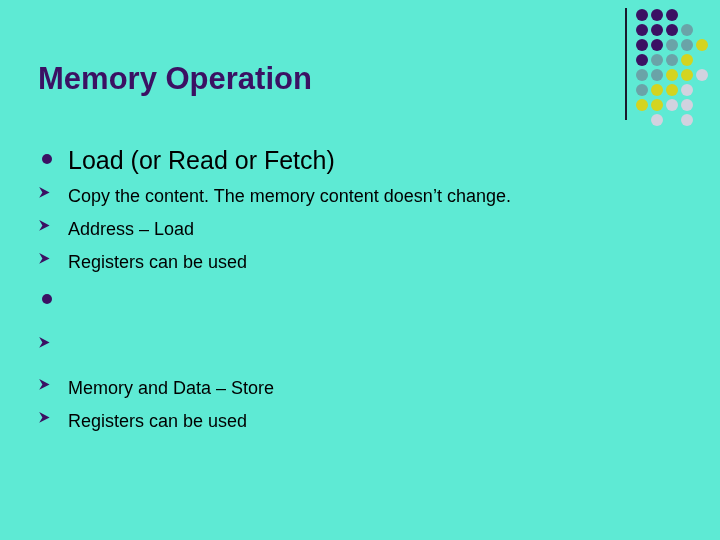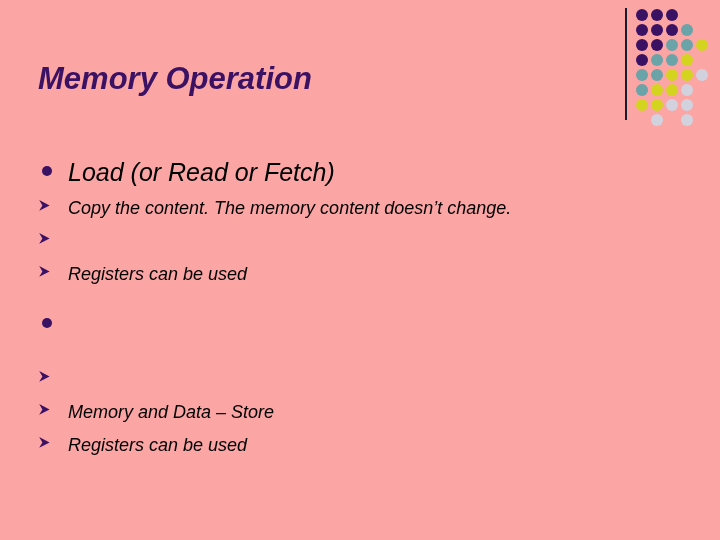--- a/index.html
+++ b/index.html
@@ -13,22 +13,21 @@
     height: 540px;
     position: relative;
     overflow: hidden;
     font-family: "Liberation Sans", sans-serif;
     -webkit-font-smoothing: antialiased;
   }
 
   .slide {
     position: absolute;
     inset: 0;
-    background: #fca5a5;
-    font-style: italic;
+    background: #5eead4;
   }
 
   
   .deco {
     position: absolute;
     top: 0;
     left: 612px;
     width: 108px;
     height: 130px;
   }
@@ -75,21 +74,21 @@
     width: 660px;
   }
 
   .row {
     display: flex;
     align-items: baseline;
   }
 
   
   .row.lvl1 {
-    margin-top: 16px;
+    margin-top: 4px;
     height: 40px;
   }
   .row.lvl1 .marker {
     width: 38px;
     flex: 0 0 38px;
     display: flex;
     align-items: center;
     justify-content: flex-start;
     padding-left: 12px;
     box-sizing: border-box;
@@ -105,21 +104,20 @@
   }
   .row.lvl1 .text {
     font-size: 25px;
     color: #000000;
     line-height: 40px;
   }
 
   
   .row.lvl2 {
     height: 33px;
-    align-items: center;
   }
   .row.lvl2 .marker {
     width: 38px;
     flex: 0 0 38px;
     display: flex;
     align-items: center;
     padding-left: 8px;
     box-sizing: border-box;
     position: relative;
     top: -3px;
@@ -194,20 +192,21 @@
           </svg>
         </span>
         <span class="text">Copy the content. The memory content doesn’t change.</span>
       </div>
       <div class="row lvl2">
         <span class="marker">
           <svg class="arrowhead" width="13" height="13" viewBox="0 0 13 13">
             <path d="M1.2 1.0 L11.6 6.4 L1.2 11.8 L4.4 6.4 Z" fill="#3B1163"></path>
           </svg>
         </span>
+        <span class="text">Address – Load</span>
       </div>
       <div class="row lvl2">
         <span class="marker">
           <svg class="arrowhead" width="13" height="13" viewBox="0 0 13 13">
             <path d="M1.2 1.0 L11.6 6.4 L1.2 11.8 L4.4 6.4 Z" fill="#3B1163"></path>
           </svg>
         </span>
         <span class="text">Registers can be used</span>
       </div>
       <div class="spacer-section"></div>

